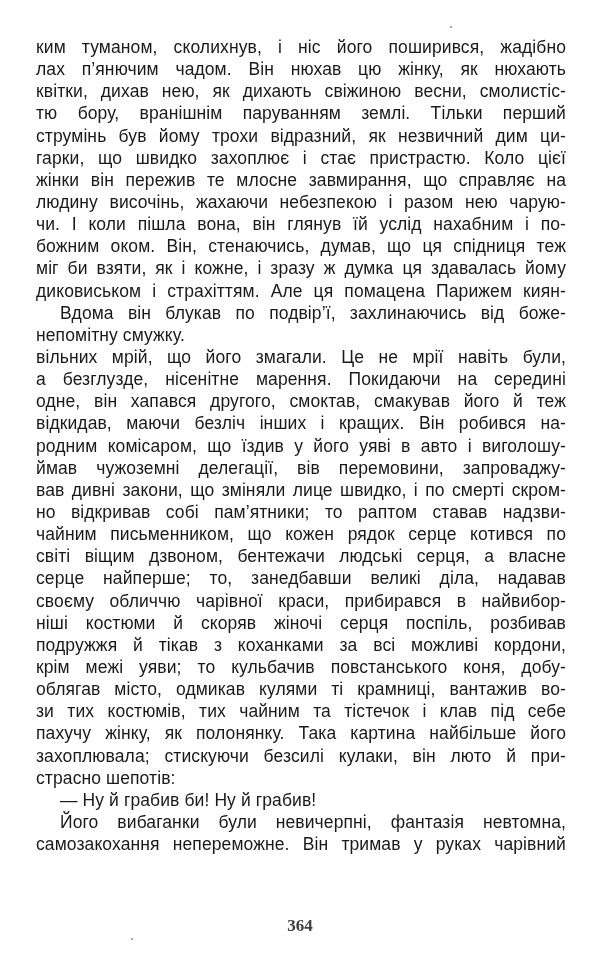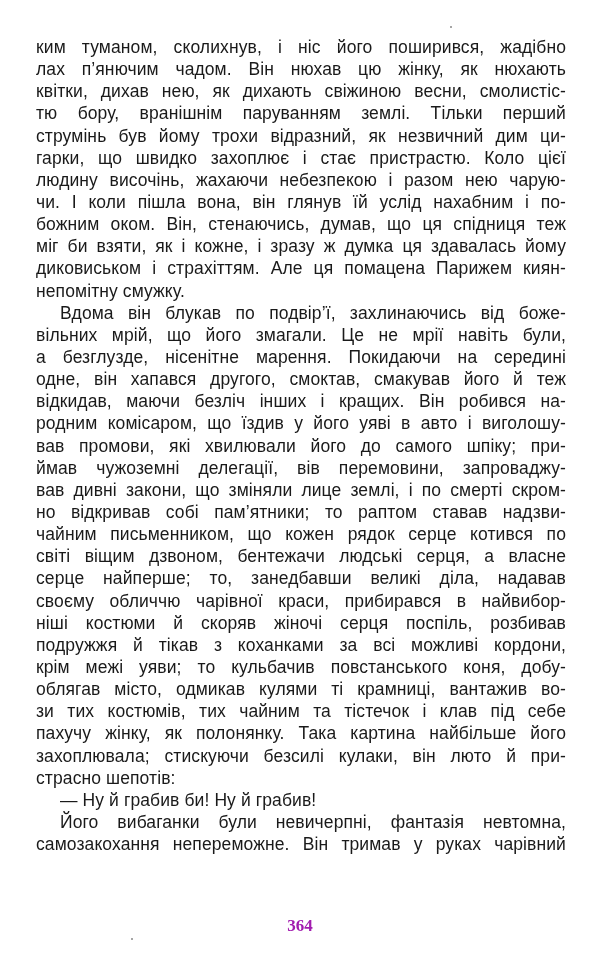--- a/index.html
+++ b/index.html
@@ -39,55 +39,55 @@
   }
   .page-number {
     position: absolute;
     left: 0;
     width: 600px;
     top: 916px;
     text-align: center;
     font-family: "Liberation Serif", serif;
     font-weight: bold;
     font-size: 17px;
-    color: #a21caf;
+    color: #404040;
   }
   .speck {
     position: absolute;
     width: 2px;
     height: 2px;
     background: #888;
     border-radius: 1px;
   }
 </style>
 </head>
 <body>
 
 <div class="page" id="page-body">
     <div class="line">ким туманом, сколихнув, і ніс його поширився, жадібно</div>
     <div class="line">лах п’янючим чадом. Він нюхав цю жінку, як нюхають</div>
     <div class="line">квітки, дихав нею, як дихають свіжиною весни, смолистіс-</div>
     <div class="line">тю бору, вранішнім паруванням землі. Тільки перший</div>
     <div class="line">струмінь був йому трохи відразний, як незвичний дим ци-</div>
     <div class="line">гарки, що швидко захоплює і стає пристрастю. Коло цієї</div>
+    <div class="line">жінки він пережив те млосне завмирання, що справляє на</div>
     <div class="line">людину височінь, жахаючи небезпекою і разом нею чарую-</div>
     <div class="line">чи. І коли пішла вона, він глянув їй услід нахабним і по-</div>
     <div class="line">божним оком. Він, стенаючись, думав, що ця спідниця теж</div>
     <div class="line">міг би взяти, як і кожне, і зразу ж думка ця здавалась йому</div>
     <div class="line">диковиськом і страхіттям. Але ця помацена Парижем киян-</div>
+    <div class="line indent">Вдома він блукав по подвір’ї, захлинаючись від боже-</div>
     <div class="line last">непомітну смужку.</div>
-    <div class="line indent">Вдома він блукав по подвір’ї, захлинаючись від боже-</div>
     <div class="line">вільних мрій, що його змагали. Це не мрії навіть були,</div>
     <div class="line">а безглузде, нісенітне марення. Покидаючи на середині</div>
     <div class="line">одне, він хапався другого, смоктав, смакував його й теж</div>
     <div class="line">відкидав, маючи безліч інших і кращих. Він робився на-</div>
     <div class="line">родним комісаром, що їздив у його уяві в авто і виголошу-</div>
-    <div class="line">вав промови, які хвилювали його до самого шпіку; при-</div>
     <div class="line">ймав чужоземні делегації, вів перемовини, запроваджу-</div>
-    <div class="line">вав дивні закони, що зміняли лице землі, і по смерті скром-</div>
+    <div class="line">вав дивні закони, що зміняли лице швидко, і по смерті скром-</div>
     <div class="line">но відкривав собі пам’ятники; то раптом ставав надзви-</div>
     <div class="line">чайним письменником, що кожен рядок серце котився по</div>
     <div class="line">світі віщим дзвоном, бентежачи людські серця, а власне</div>
     <div class="line">серце найперше; то, занедбавши великі діла, надавав</div>
     <div class="line">своєму обличчю чарівної краси, прибирався в найвибор-</div>
     <div class="line">ніші костюми й скоряв жіночі серця поспіль, розбивав</div>
     <div class="line">подружжя й тікав з коханками за всі можливі кордони,</div>
     <div class="line">крім межі уяви; то кульбачив повстанського коня, добу-</div>
     <div class="line">облягав місто, одмикав кулями ті крамниці, вантажив во-</div>
     <div class="line">зи тих костюмів, тих чайним та тістечок і клав під себе</div>

